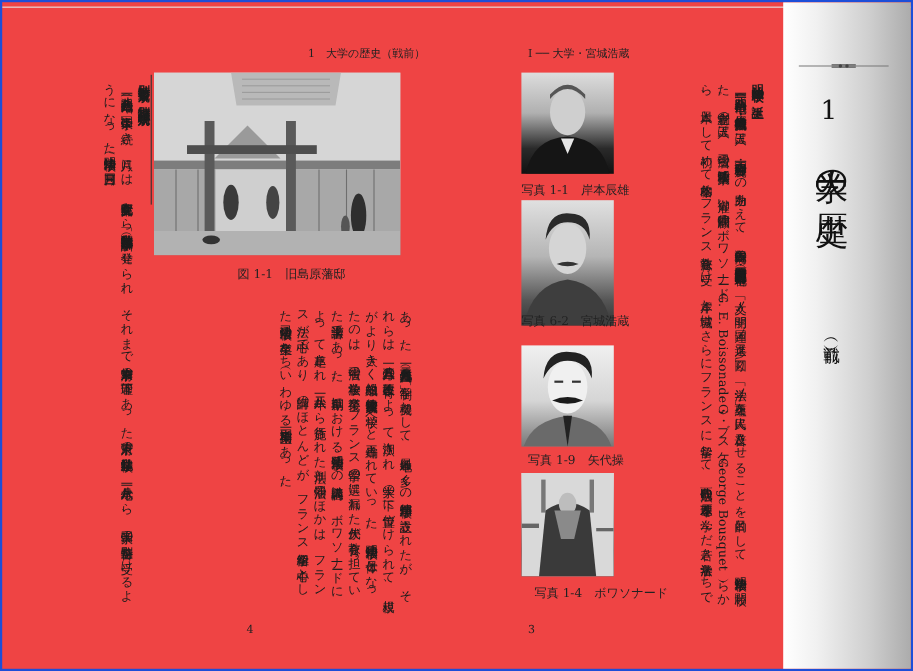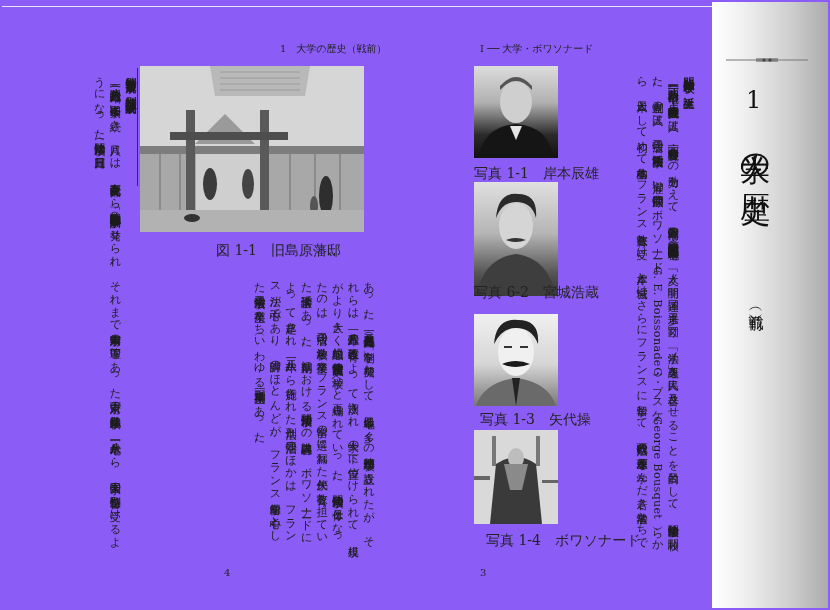--- a/index.html
+++ b/index.html
@@ -2,21 +2,21 @@
 <html><head>
 <meta charset="utf-8">
 <style>
   html, body { margin:0; padding:0; }
   body {
     width:830px; height:610px; overflow:hidden; background:#fff;
     font-family:"DejaVu Serif", serif; color:#1a1a1a; position:relative;
   }
   .frame {
     position:absolute; left:0; top:0; width:826px; height:606px;
-    border:2px solid #8b5cf6; background:#8b5cf6; overflow:hidden;
+    border:2px solid #1d4ed8; background:#ef4444; overflow:hidden;
   }
   .topline { position:absolute; left:0; right:0; top:4px; height:1px; background:#e6e6e6; }
   .running-head {
     position:absolute; top:40px; font-size:10px; color:#222; white-space:nowrap;
     font-family:"DejaVu Serif", serif;
   }
   .rh-left { left:278px; }
   .rh-right { left:478px; }
   .folio { position:absolute; top:565px; font-size:10px; color:#222; }
   .folio-left { left:222px; }
@@ -28,21 +28,21 @@
   .vhead { font-weight:bold; font-family:"DejaVu Sans", sans-serif; font-size:11px; letter-spacing:1px; }
   .para { }
   
   .lp-text { left:36px; top:66px; height:480px; width:100px; }
   .lp-rule { position:absolute; left:135px; top:66px; width:1px; height:118px; background:#333; }
   .figure {
     position:absolute; left:138px; top:64px; width:224px; height:166px;
     background:linear-gradient(180deg,#d9d9d9 0%,#c8c8c8 40%,#bdbdbd 60%,#9c9c9c 100%);
     overflow:hidden;
   }
-  .caption { position:absolute; font-size:14px; color:#222; white-space:nowrap; font-family:"DejaVu Serif", serif; }
+  .caption { position:absolute; font-size:11px; color:#222; white-space:nowrap; font-family:"DejaVu Serif", serif; }
   .fig-cap { left:214px; top:240px; }
   .lp-text2 { left:146px; top:272px; height:270px; width:228px; }
   
   .rp-photos { position:absolute; left:472px; top:64px; width:84px; }
   .photo { position:absolute; left:0; width:84px; overflow:hidden; }
   .p1 { top:0; height:92px; background:linear-gradient(180deg,#ddd 0%,#b0b0b0 40%,#2a2a2a 75%,#111 100%); }
   .p2 { top:116px; height:114px; background:linear-gradient(180deg,#e0e0e0 0%,#b5b5b5 45%,#555 80%,#333 100%); }
   .p3 { top:248px; height:92px; background:linear-gradient(180deg,#f0f0f0 0%,#d5d5d5 55%,#777 100%); }
   .p4 { top:364px; height:94px; background:linear-gradient(180deg,#eaeaea 0%,#a0a0a0 35%,#4a4a4a 75%,#6a6a6a 100%); }
   .pc1 { left:472px; top:163px; }
@@ -110,21 +110,21 @@
       <rect x="0" y="144" width="224" height="22" fill="#b2b2b2"></rect>
       <ellipse cx="52" cy="152" rx="8" ry="4" fill="#333"></ellipse>
     </svg>
   </div>
   <div class="caption fig-cap">図 1-1　旧島原藩邸</div>
 
   <div class="vcol lp-text2">あった。一八七二年九月五日（八月三日）の「学制」を契機として、日本各地に多くの法律専門学校が設立されたが、それらは、一八八〇年五月の改正教育令によって淘汰され、大学の下に位置づけられて、規模がより大きく組織的な法律実務家養成の学校へと再編されていった。明治法律学校の母体となったのは、司法省の法学校を卒業後、フランス留学の選に漏れた矢代が教育を担っていた講法学舎であった。草創期における明治法律学校での講義内容は、ボワソナードによって起草され、一八八二年から施行された刑法と治罪法のほかは、フランス法が中心であり、講師のほとんどが、フランス留学組を中心とした司法省法学校の卒業生たち（いわゆる正則科第一期生）であった。</div>
 
   <div class="folio folio-left" style="left:222px;">4</div>
 
-  <div class="running-head rh-right">I ── 大学・ボワソナード</div>
+  <div class="running-head rh-right">I ── 大学・宮城浩蔵</div>
 
   <div class="rp-photos">
     <div class="photo p1">
       <svg class="svgfill" viewBox="0 0 84 92" preserveAspectRatio="none">
         <ellipse cx="42" cy="36" rx="16" ry="21" fill="#cfcfcf"></ellipse>
         <path d="M26 24 Q42 6 58 24 L58 20 Q42 2 26 20 Z" fill="#555"></path>
         <path d="M4 92 Q10 60 42 58 Q74 60 80 92 Z" fill="#151515"></path>
         <path d="M36 60 L42 74 L48 60 Z" fill="#e5e5e5"></path>
       </svg>
     </div>
@@ -155,21 +155,21 @@
         <path d="M16 94 L22 34 Q42 20 62 34 L68 94 Z" fill="#3a3a3a"></path>
         <ellipse cx="42" cy="28" rx="8" ry="10" fill="#bdbdbd"></ellipse>
         <path d="M30 34 L54 34 L48 60 L36 60 Z" fill="#8a8a8a"></path>
         <rect x="0" y="46" width="16" height="4" fill="#666"></rect>
           <rect x="68" y="50" width="16" height="3" fill="#666"></rect>
       </svg>
     </div>
   </div>
   <div class="caption pc1">写真 1-1　岸本辰雄</div>
   <div class="caption pc2">写真 6-2　宮城浩蔵</div>
-  <div class="caption pc3">写真 1-3　矢代操</div>
+  <div class="caption pc3">写真 1-9　矢代操</div>
   <div class="caption pc4">写真 1-4　ボワソナード</div>
 
   <div class="vcol rp-text"><span class="vhead">明治法律学校の誕生</span>
 <span class="para">　一八八一（明治一四）年一月一七日、岸本辰雄・宮城浩蔵・矢代操の三人は、西園寺公望・杉村虎一らの助力をえて、数寄屋橋内の旧島原藩邸・三楽舎跡地（麹町区有楽町三丁目一番地）に、「人文ノ開明、国運ノ進歩ヲ図」り、「法学ノ蘊奥」を人民に普及させることを目的として、明治法律学校を開校した。創立者の三人は、司法省の法学校（明法寮）で、御雇い法律顧問のボワソナード（G. E. Boissonade）・G・ブスケ（George Bousquet）らから、日本人として初めて本格的なフランス法教育を受け、岸本と宮城はさらにフランスに留学して、西欧近代法の基本原理を学んだ若き法学者たちで</span></div>
 
   <div class="folio folio-right" style="left:478px;">3</div>
 
   <div class="band"></div>
   <svg class="ornament" viewBox="0 0 82 8">
     <line x1="0" y1="4" x2="82" y2="4" stroke="#777" stroke-width="1"></line>

